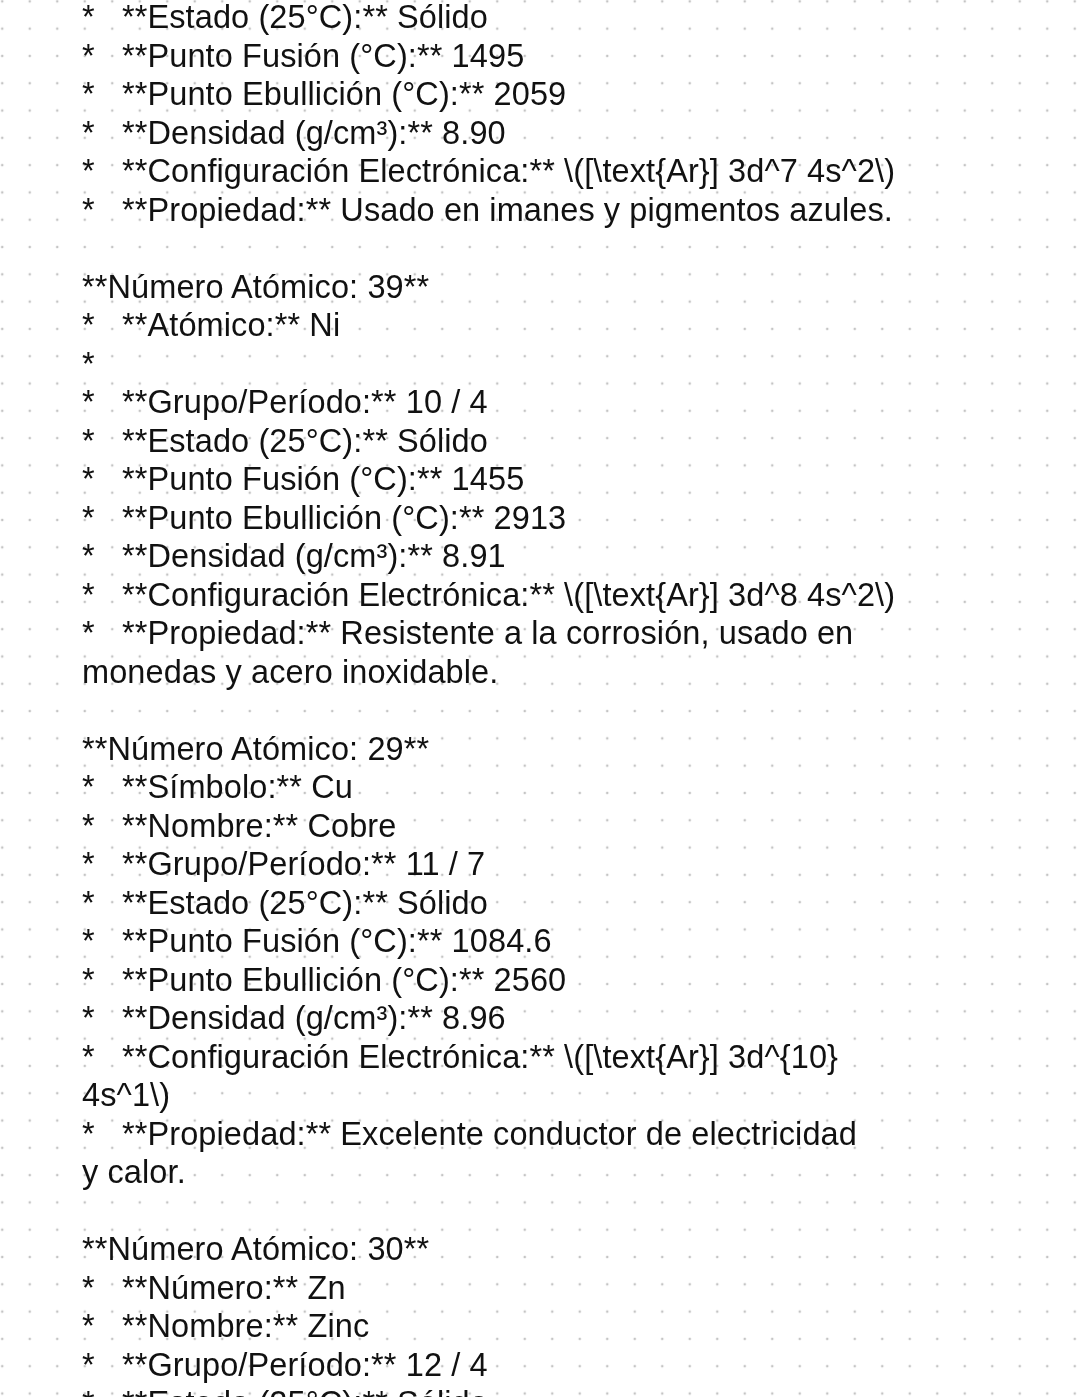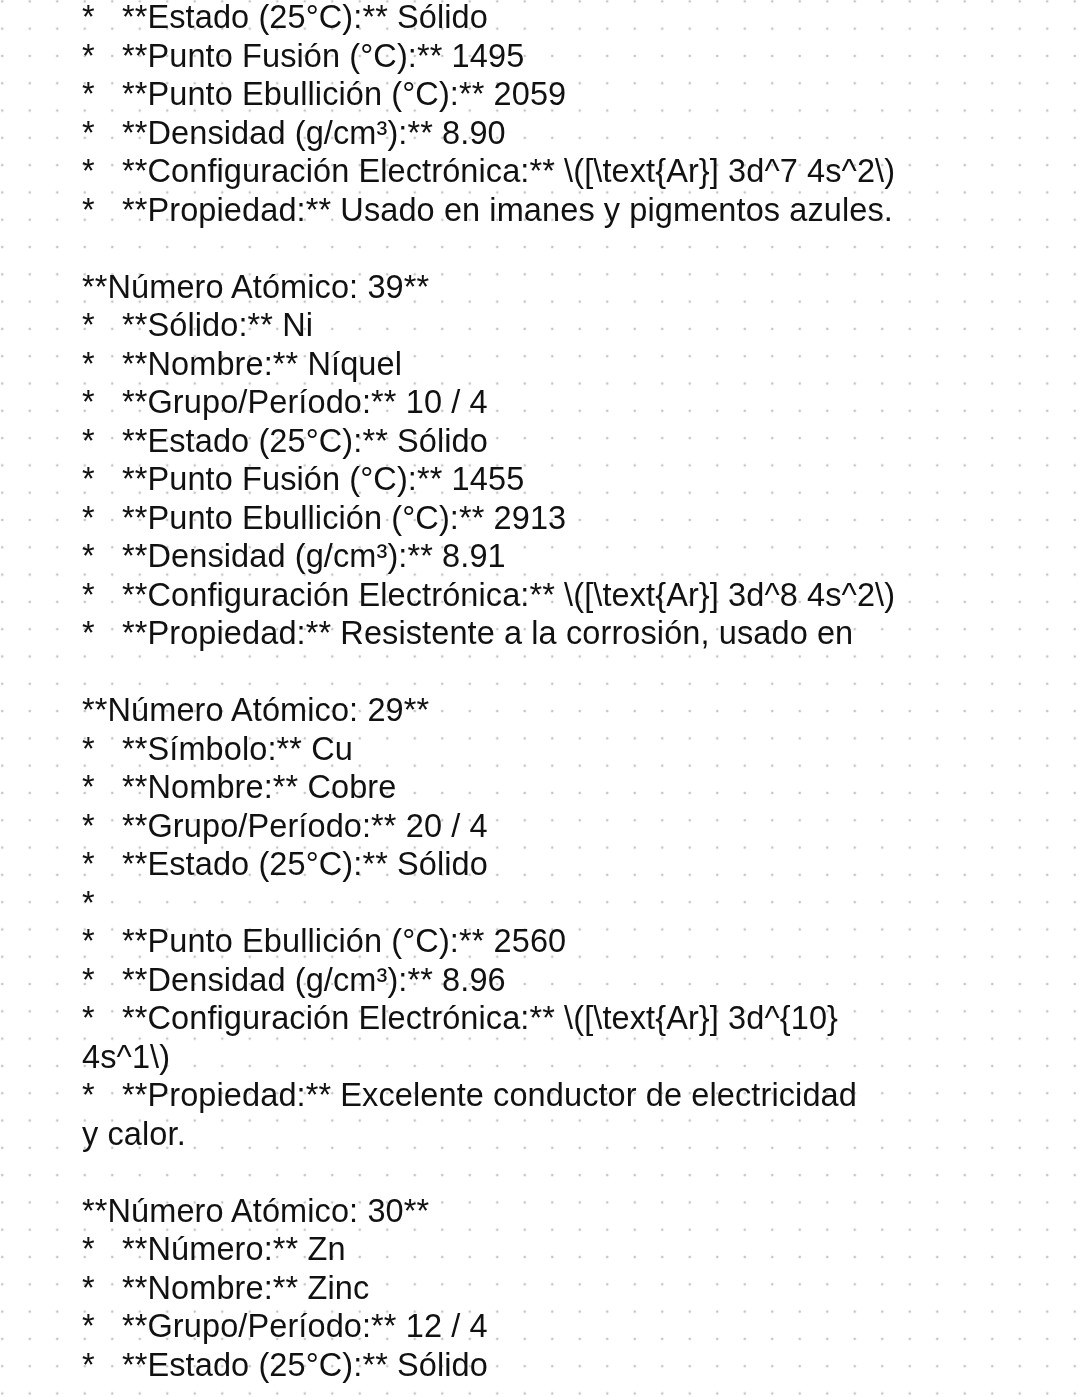--- a/index.html
+++ b/index.html
@@ -60,25 +60,24 @@
         <span>**Propiedad:** Usado en imanes y pigmentos azules.</span>
       </div>
   </div>
 
   <div class="gap"></div>
 
   <div>
     <div class="line">**Número Atómico: 39**</div>
     <div class="line bullet-line">
         <span class="bullet">*</span>
-        <span>**Sólido:** Ni</span>
+        <span>**Atómico:** Ni</span>
       </div>
     <div class="line bullet-line">
         <span class="bullet">*</span>
-        <span>**Nombre:** Níquel</span>
       </div>
     <div class="line bullet-line">
         <span class="bullet">*</span>
         <span>**Grupo/Período:** 10 / 4</span>
       </div>
     <div class="line bullet-line">
         <span class="bullet">*</span>
         <span>**Estado (25°C):** Sólido</span>
       </div>
     <div class="line bullet-line">
@@ -94,44 +93,46 @@
         <span>**Densidad (g/cm³):** 8.91</span>
       </div>
     <div class="line bullet-line">
         <span class="bullet">*</span>
         <span>**Configuración Electrónica:** \([\text{Ar}] 3d^8 4s^2\)</span>
       </div>
     <div class="line bullet-line">
         <span class="bullet">*</span>
         <span>**Propiedad:** Resistente a la corrosión, usado en</span>
       </div>
+    <div class="line">monedas y acero inoxidable.</div>
   </div>
 
   <div class="gap"></div>
 
   <div>
     <div class="line">**Número Atómico: 29**</div>
     <div class="line bullet-line">
         <span class="bullet">*</span>
         <span>**Símbolo:** Cu</span>
       </div>
     <div class="line bullet-line">
         <span class="bullet">*</span>
         <span>**Nombre:** Cobre</span>
       </div>
     <div class="line bullet-line">
         <span class="bullet">*</span>
-        <span>**Grupo/Período:** 20 / 4</span>
+        <span>**Grupo/Período:** 11 / 7</span>
       </div>
     <div class="line bullet-line">
         <span class="bullet">*</span>
         <span>**Estado (25°C):** Sólido</span>
       </div>
     <div class="line bullet-line">
         <span class="bullet">*</span>
+        <span>**Punto Fusión (°C):** 1084.6</span>
       </div>
     <div class="line bullet-line">
         <span class="bullet">*</span>
         <span>**Punto Ebullición (°C):** 2560</span>
       </div>
     <div class="line bullet-line">
         <span class="bullet">*</span>
         <span>**Densidad (g/cm³):** 8.96</span>
       </div>
     <div class="line bullet-line">

